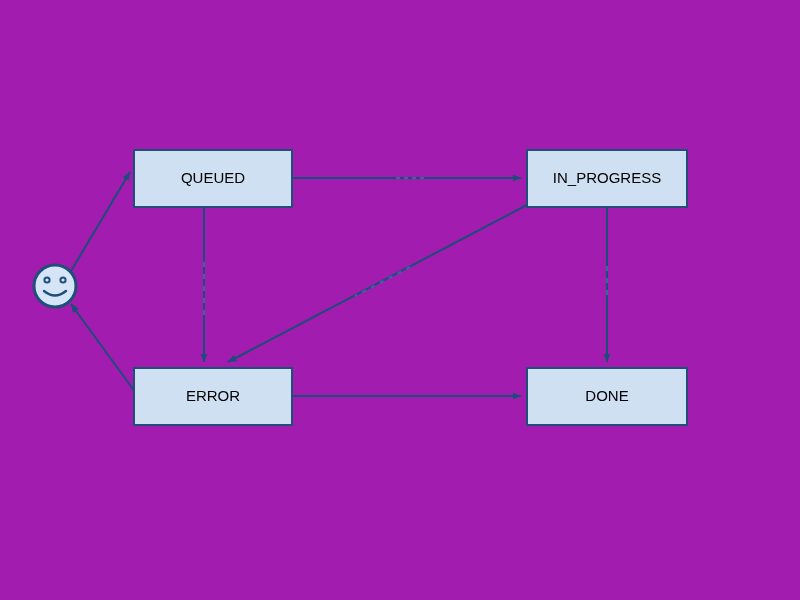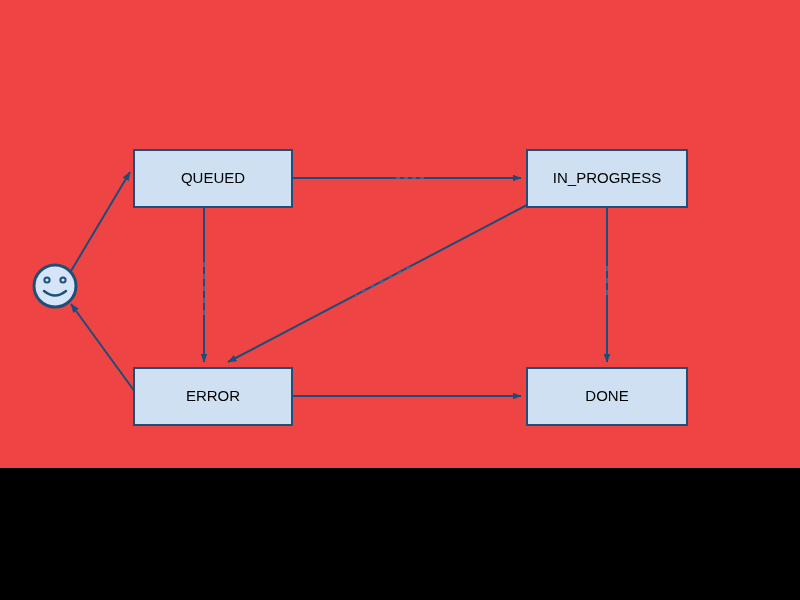--- a/index.html
+++ b/index.html
@@ -10,22 +10,22 @@
   }
   body {
     width: 800px;
     height: 600px;
     overflow: hidden;
     font-family: "Liberation Sans", sans-serif;
   }
   #canvas-root {
     position: relative;
     width: 800px;
-    height: 468px;
-    background: #ef4444;
+    height: 600px;
+    background: #a21caf;
   }
   #diagram-svg {
     position: absolute;
     top: 0;
     left: 0;
     width: 800px;
     height: 600px;
     display: block;
   }
   .state-label {

